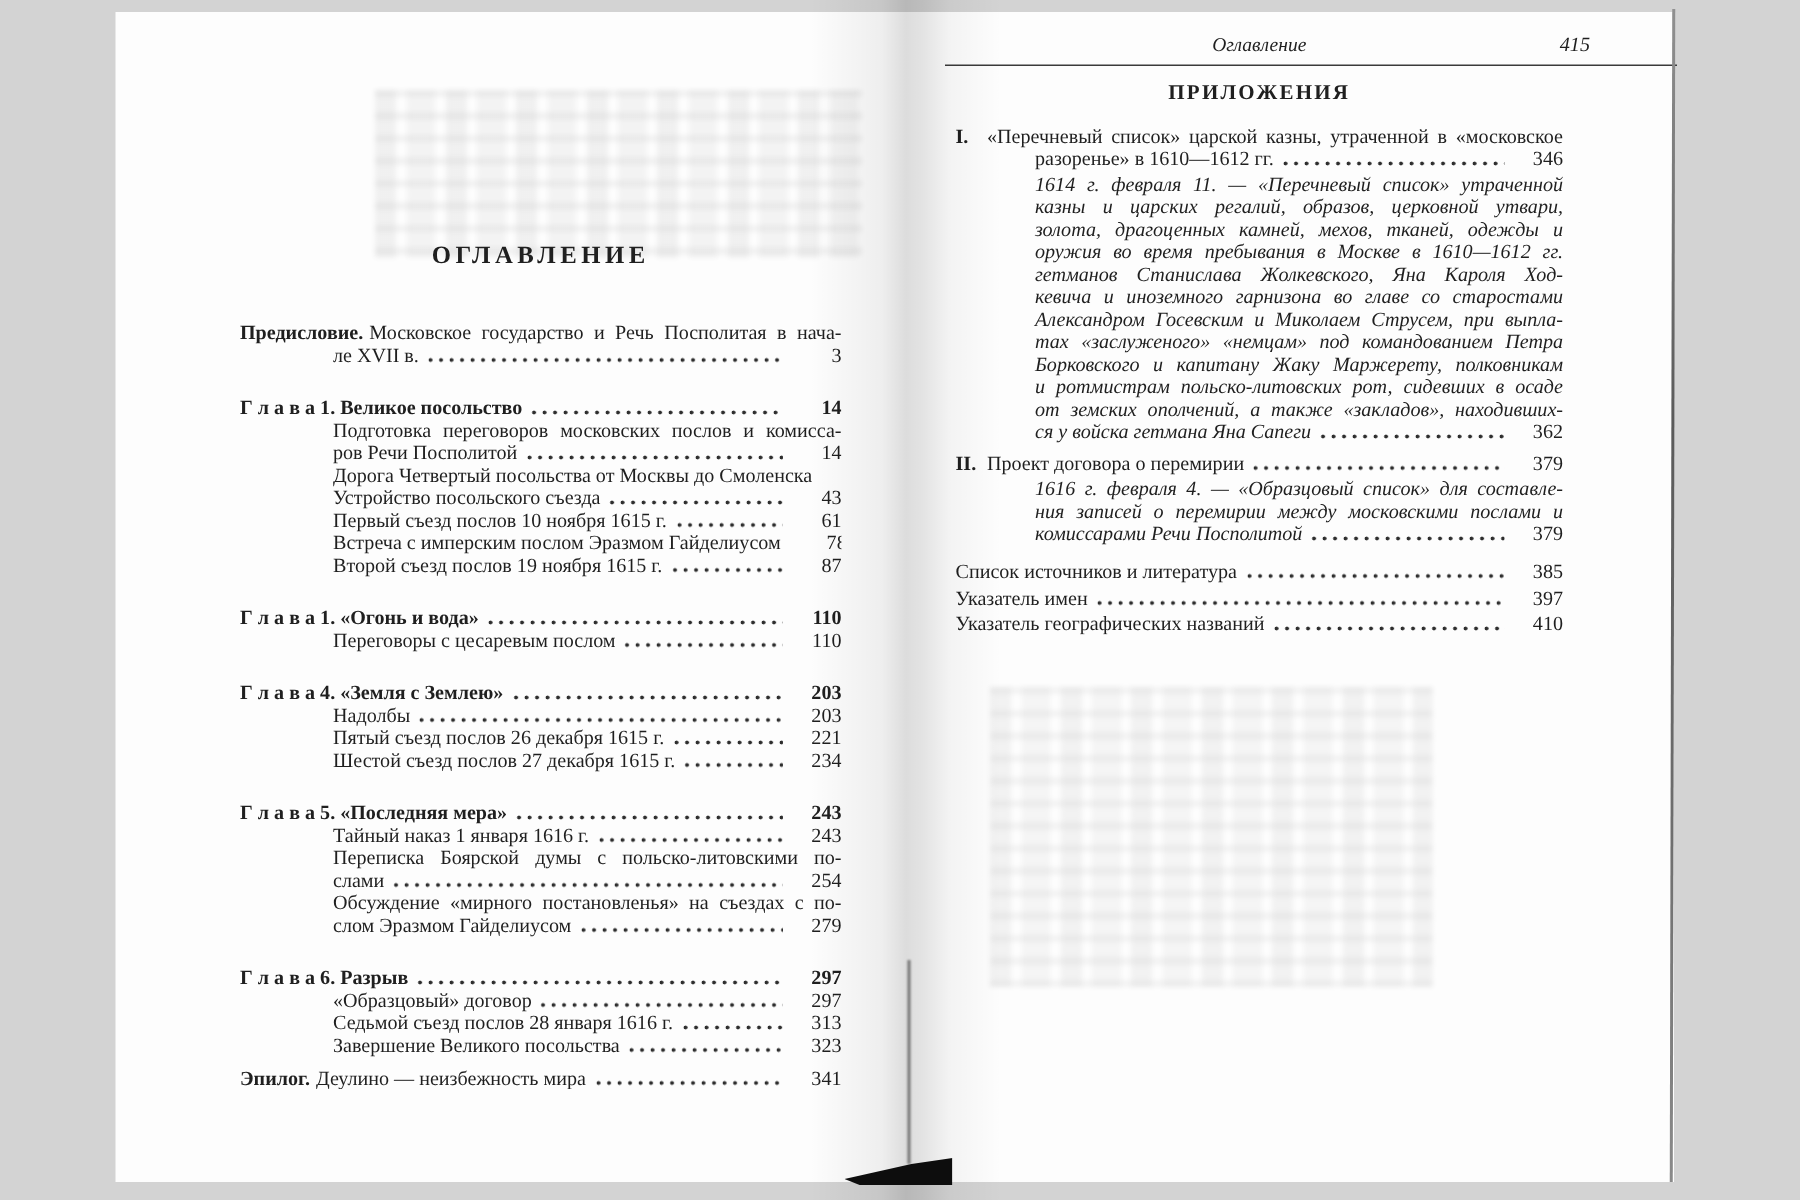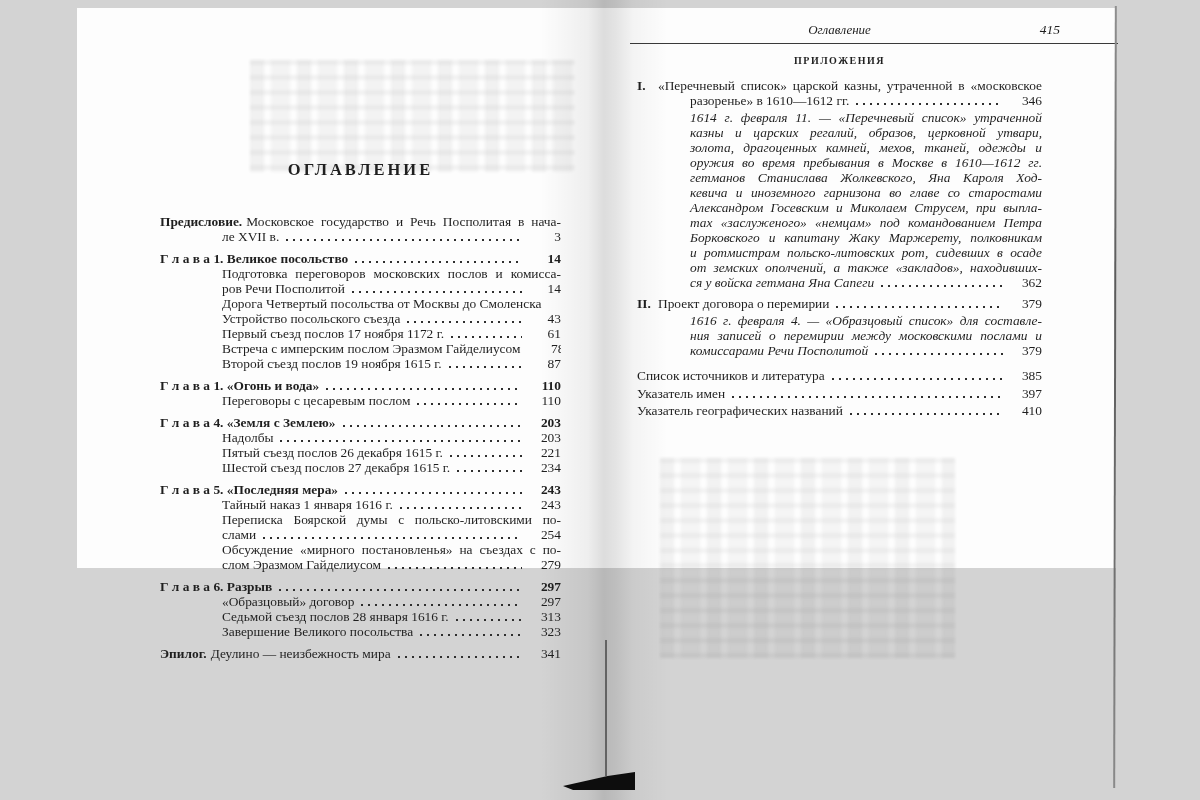--- a/index.html
+++ b/index.html
@@ -3,49 +3,49 @@
 <meta charset="utf-8">
 <style>
   :root{
     --background:#d3d3d3; --paper:#fdfdfd; --ink:#1f1f1f; --rule:#3a3a3a;
   }
   *{margin:0;padding:0;box-sizing:border-box;}
   html,body{width:1200px;height:800px;}
   body{background:var(--background);font-family:"Liberation Serif","DejaVu Serif",serif;color:var(--ink);}
   .scene{position:relative;width:1200px;height:800px;overflow:hidden;}
 
-  .page{position:absolute;top:8px;height:560px;background:var(--paper);}
+  .page{position:absolute;top:8px;height:780px;background:var(--paper);}
   .page-left{left:77px;width:533px;}
   .page-right{left:610px;width:506px;}
 
   
   .lp-inner{padding:0 49px 0 83px;}
   .lp-title{margin-top:152px;text-align:center;font-weight:bold;font-size:16.5px;letter-spacing:3px;}
   .lines{margin-top:34px;font-size:13.4px;overflow:hidden;}
   .line{display:flex;align-items:baseline;line-height:15px;white-space:nowrap;}
   .line .txt{flex:none;}
   .dots{flex:1;align-self:flex-end;height:10px;margin:0 5px 1px 5px;
         background-image:radial-gradient(circle at 3px 7px,#2e2e2e 1.1px,rgba(0,0,0,0) 1.5px);
         background-size:7px 10px;background-repeat:repeat-x;}
   .num{flex:none;width:34px;text-align:right;}
   .lead{font-weight:bold;margin-right:4px;}
   
   .preface-start,.sub-start,.main-start,.annot{display:block;white-space:normal;
         text-align:justify;text-align-last:justify;}
   .sub,.sub-start,.cont{margin-left:62px;}
-  .chapter{font-weight:bold;margin-top:7px;}
+  .chapter{font-weight:bold;margin-top:20px;}
   .epilogue{margin-top:7px;}
 
   
   .rp-inner{padding-left:27px;width:432px;}
   .rp-col{width:405px;}
   .run-head{position:relative;margin-top:14px;text-align:center;font-style:italic;font-size:13px;}
   .run-num{position:absolute;right:-18px;top:0;font-style:italic;font-size:13.5px;}
   .head-rule{border:0;border-top:1.4px solid var(--rule);margin:5px -76px 0 -7px;}
-  .rp-title{margin-top:11px;text-align:center;font-weight:bold;font-size:10px;letter-spacing:1.5px;}
+  .rp-title{margin-top:11px;text-align:center;font-weight:bold;font-size:14px;letter-spacing:1.5px;}
   .rp-lines{margin-top:12px;}
   .main-start,.main-line{position:relative;padding-left:21px;}
   .roman{position:absolute;left:0;top:0;font-weight:bold;}
   .main-cont,.annot,.annot-end{margin-left:53px;}
   .annot,.annot-end{font-style:italic;}
   .annot-end .num{font-style:normal;text-align:right;}
   .gap2{margin-top:2px;}
   .gap6{margin-top:6px;}
   .gap10{margin-top:10px;}
   .sp{margin-top:2.5px;}
@@ -100,21 +100,21 @@
             <span class="txt">Дорога Четвертый посольства от Москвы до Смоленска</span>
             <span class="dots"></span>
             <span class="num">30</span>
           </div>
           <div class="line sub">
             <span class="txt">Устройство посольского съезда</span>
             <span class="dots"></span>
             <span class="num">43</span>
           </div>
           <div class="line sub">
-            <span class="txt">Первый съезд послов 17 ноября 1172 г.</span>
+            <span class="txt">Первый съезд послов 10 ноября 1615 г.</span>
             <span class="dots"></span>
             <span class="num">61</span>
           </div>
           <div class="line sub">
             <span class="txt">Встреча с имперским послом Эразмом Гайделиусом</span>
             <span class="dots"></span>
             <span class="num">78</span>
           </div>
           <div class="line sub">
             <span class="txt">Второй съезд послов 19 ноября 1615 г.</span>

